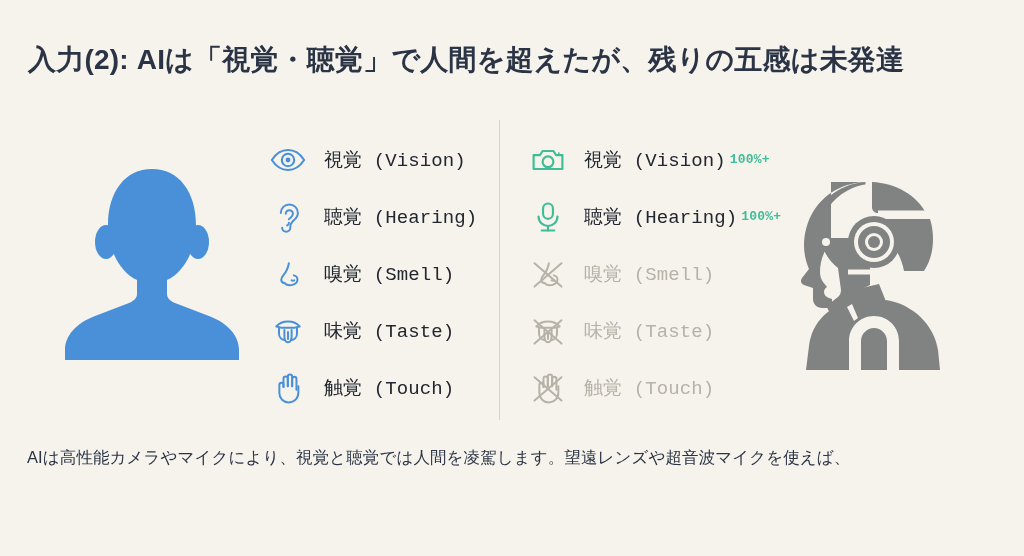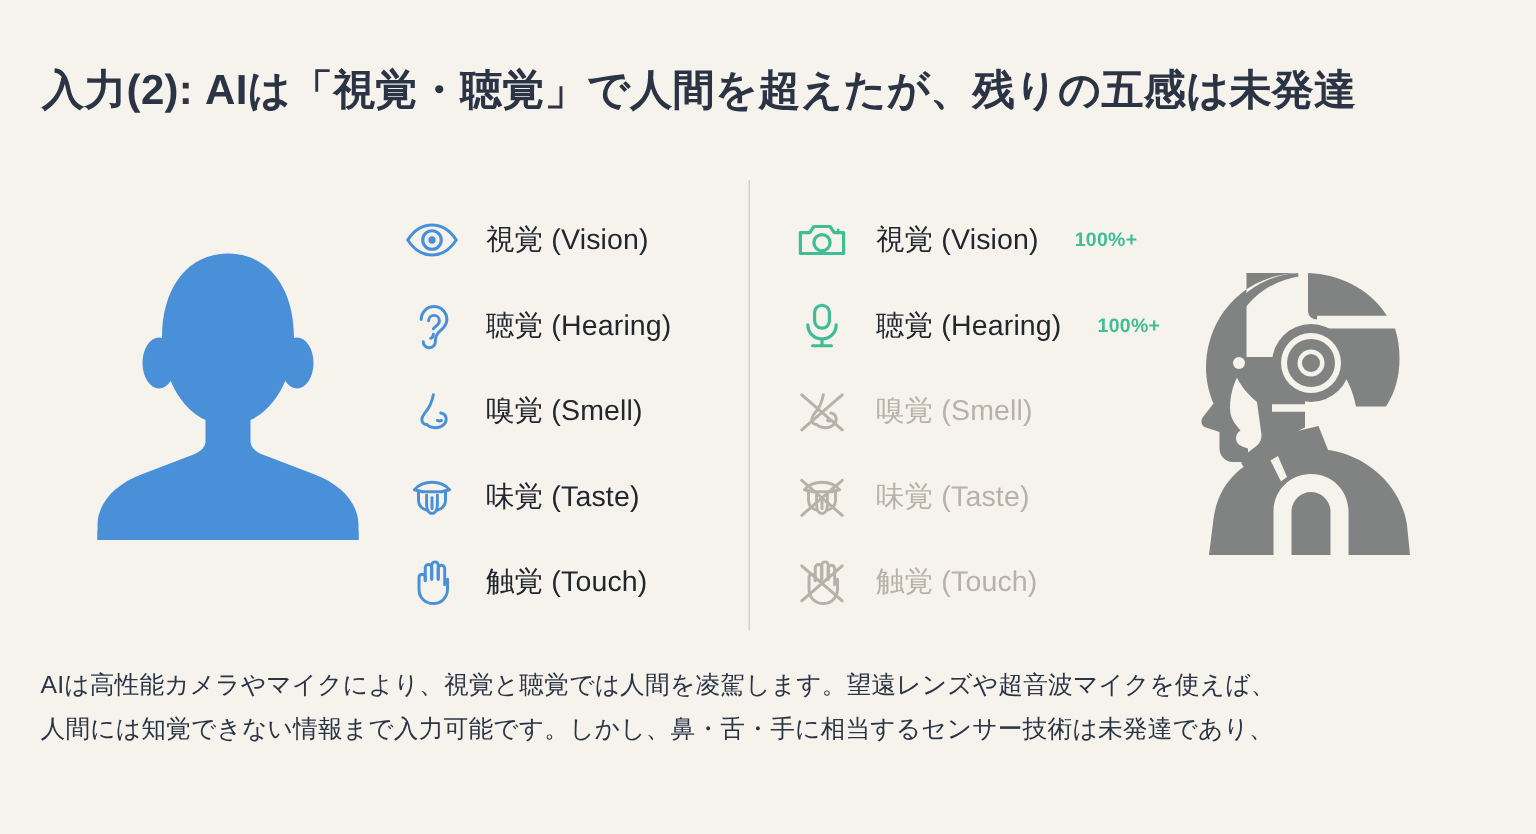--- a/index.html
+++ b/index.html
@@ -70,20 +70,21 @@
     position: absolute;
     top: 131px;
   }
   .col-human { left: 268px; }
   .col-ai    { left: 528px; }
 
   .sense-row {
     display: flex;
     align-items: center;
     height: 57px;
+    font-family: Liberation Mono, monospace;
   }
 
   .sense-icon {
     width: 40px;
     height: 40px;
     flex: 0 0 40px;
     display: flex;
     align-items: center;
     justify-content: center;
   }
@@ -94,21 +95,21 @@
     color: #22262e;
     white-space: nowrap;
     letter-spacing: 0.1px;
   }
 
   .sense-row.disabled .sense-label {
     color: #b6b2a8;
   }
 
   .badge {
-    margin-left: 24px;
+    margin-left: 4px;
     font-size: 13px;
     font-weight: bold;
     color: #40bd97;
     white-space: nowrap;
     letter-spacing: 0.2px;
   }
 
   
   .body-text {
     position: absolute;
@@ -321,16 +322,15 @@
           <path d="M5 8l30 26"></path>
           <path d="M35 8L5 34"></path>
         </svg>
       </span>
       <span class="sense-label">触覚 (Touch)</span>
     </div>
   </div>
 
   <div class="body-text">
     <span class="line justify">AIは高性能カメラやマイクにより、視覚と聴覚では人間を凌駕します。望遠レンズや超音波マイクを使えば、</span>
-    <span class="line justify">人間には知覚できない情報まで入力可能です。しかし、鼻・舌・手に相当するセンサー技術は未発達であり、</span>
   </div>
 
 </div>
 
 </body></html>

